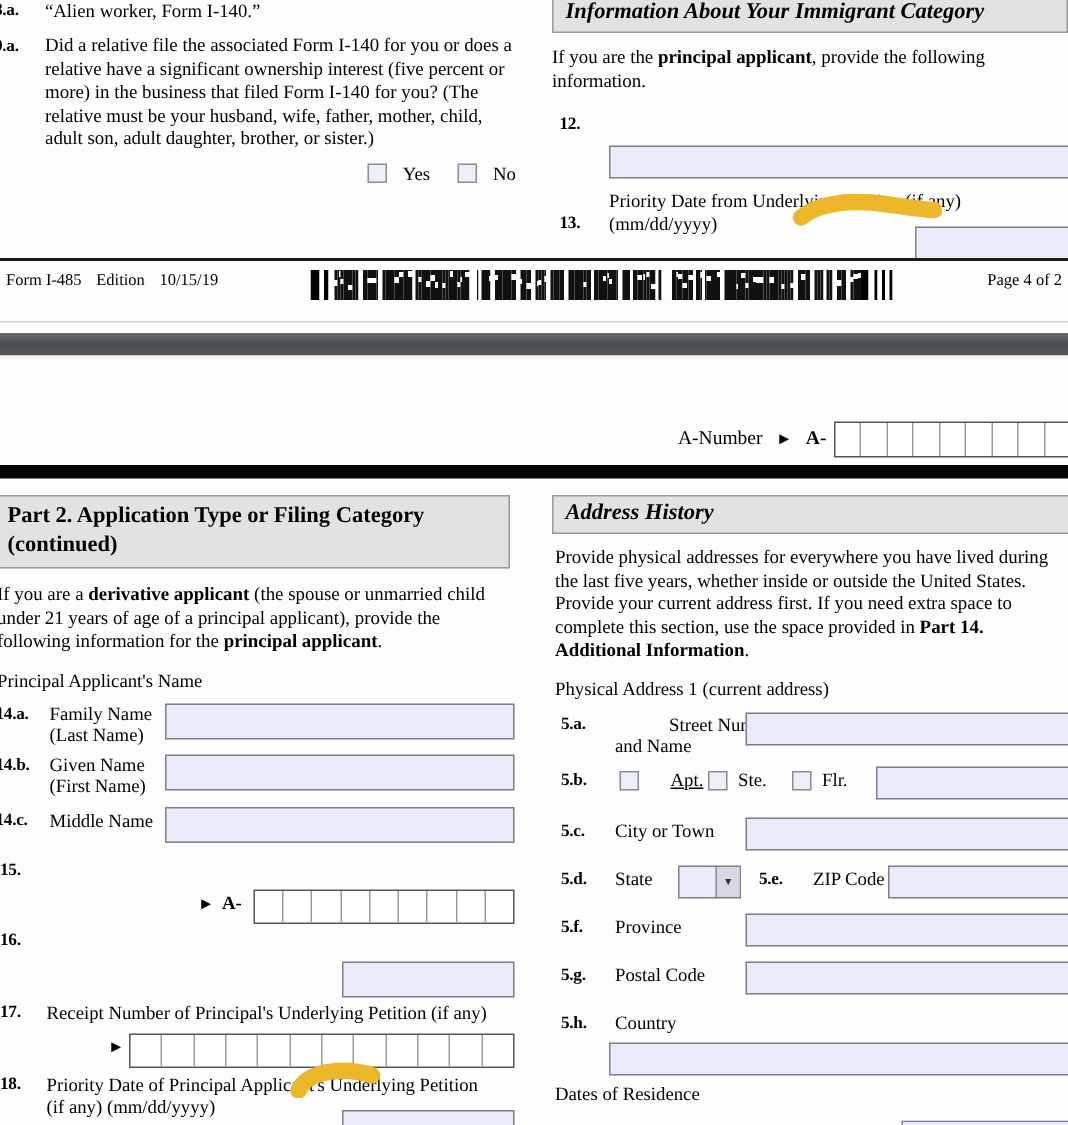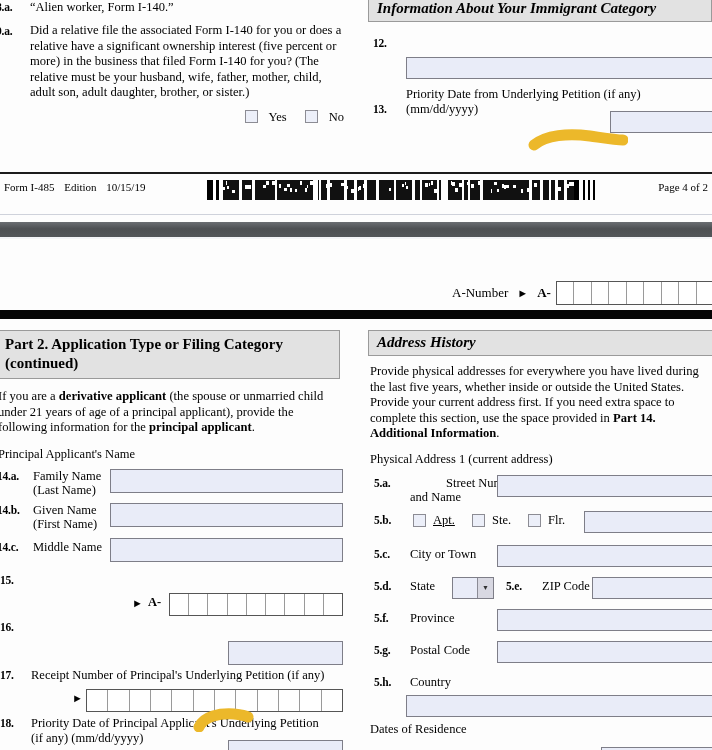--- a/index.html
+++ b/index.html
@@ -161,20 +161,23 @@
         <span class="cbox"></span>
         <span class="lbl" style="margin-left:7px;">No</span>
       </div>
     </div>
   </div>
 
   <div class="col" style="left:368px; top:-4px; width:352px;">
 
     <div class="secthead" style="width:344px;">Information About Your Immigrant Category</div>
 
+    <div class="para" style="width:332px; margin-top:9px;">
+      <span>If you are the </span><b>principal applicant</b><span>, provide the following information.</span>
+    </div>
 
     <div style="position:relative; margin-top:14px; height:46px;">
       <span class="num" style="position:absolute; left:5px; top:1px;">12.</span>
       <div class="field" style="position:absolute; left:38px; top:21px; width:310px;"></div>
     </div>
 
     <div style="position:relative; margin-top:5px; height:50px;">
       <span class="num" style="position:absolute; left:5px; top:16px;">13.</span>
       <span class="lbl" style="position:absolute; left:38px; top:0px;">Priority Date from Underlying Petition (if any)</span>
       <span class="lbl" style="position:absolute; left:38px; top:15px;">(mm/dd/yyyy)</span>
@@ -503,21 +506,21 @@
     <div style="position:relative; margin-top:8px; height:34px;">
       <span class="num" style="position:absolute; left:6px; top:2px;">5.a.</span>
       <span class="lbl" style="position:absolute; left:42px; top:1px;margin-left:36px;">Street Number</span>
       <span class="lbl" style="position:absolute; left:42px; top:15px;">and Name</span>
       <div class="field" style="position:absolute; left:129px; top:0px; width:219px;"></div>
     </div>
 
     <div style="position:relative; margin-top:2px; height:28px;">
       <span class="num" style="position:absolute; left:6px; top:3px;">5.b.</span>
       <span class="cbox" style="position:absolute; left:45px; top:3px;"></span>
-      <span class="lbl" style="position:absolute; left:65px; top:2px;text-decoration:underline;">Apt.</span>
+      <span class="lbl" style="position:absolute; left:79px; top:2px;text-decoration:underline;">Apt.</span>
       <span class="cbox" style="position:absolute; left:104px; top:3px;"></span>
       <span class="lbl" style="position:absolute; left:124px; top:2px;">Ste.</span>
       <span class="cbox" style="position:absolute; left:160px; top:3px;"></span>
       <span class="lbl" style="position:absolute; left:180px; top:2px;">Flr.</span>
       <div class="field" style="position:absolute; left:216px; top:0px; width:132px;"></div>
     </div>
 
     <div style="position:relative; margin-top:6px; height:26px;">
       <span class="num" style="position:absolute; left:6px; top:3px;">5.c.</span>
       <span class="lbl" style="position:absolute; left:42px; top:2px;">City or Town</span>

